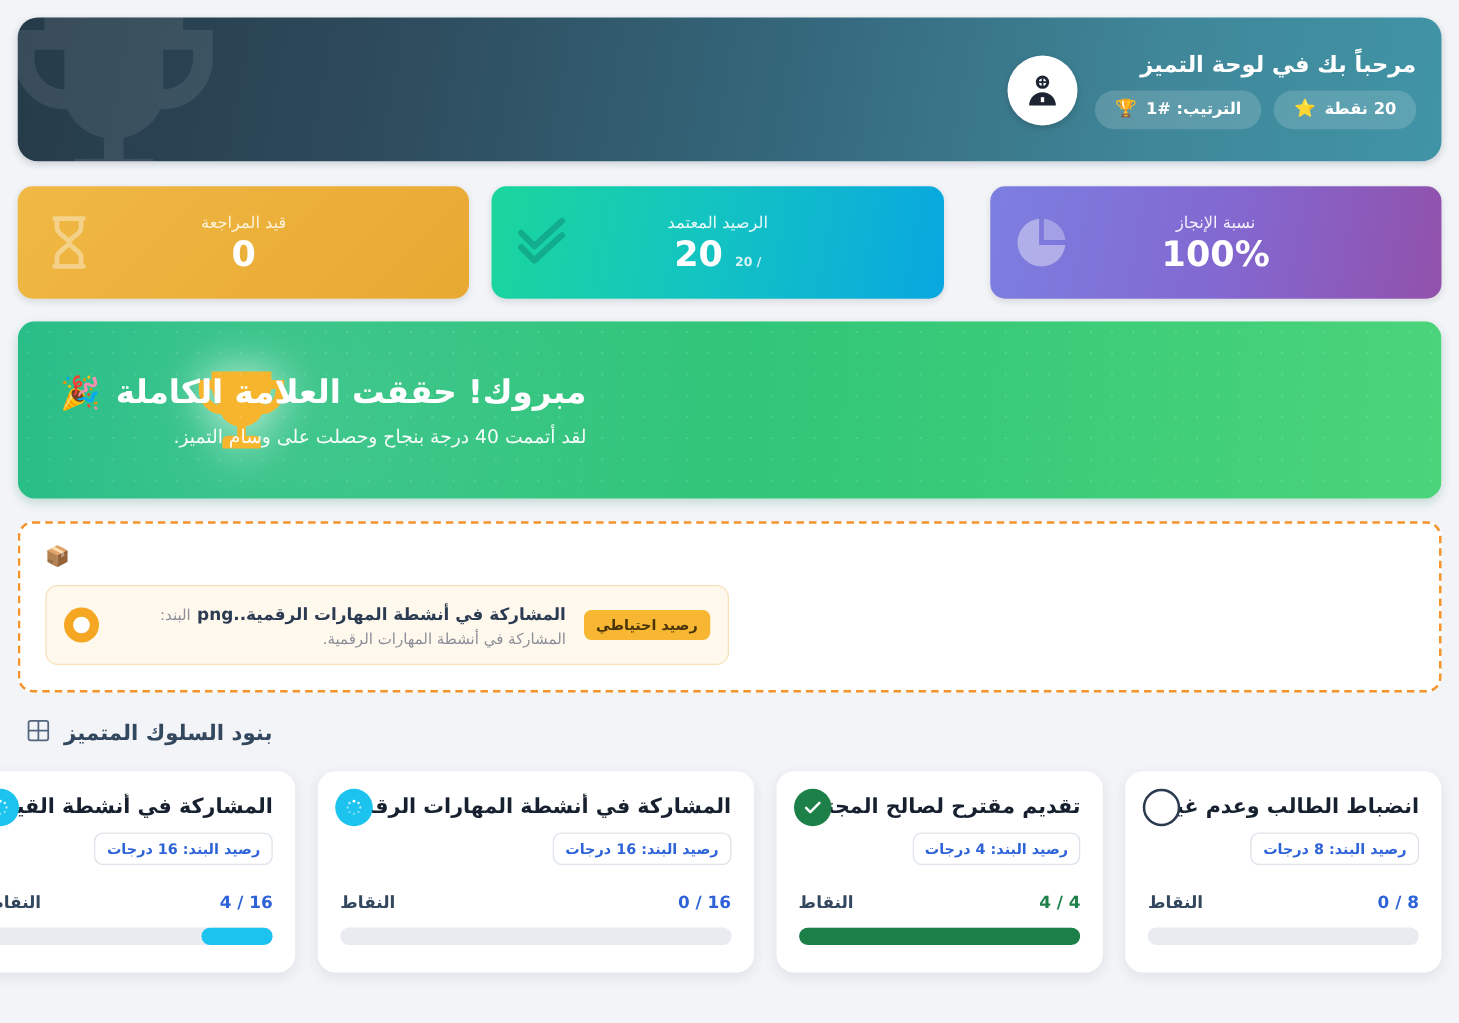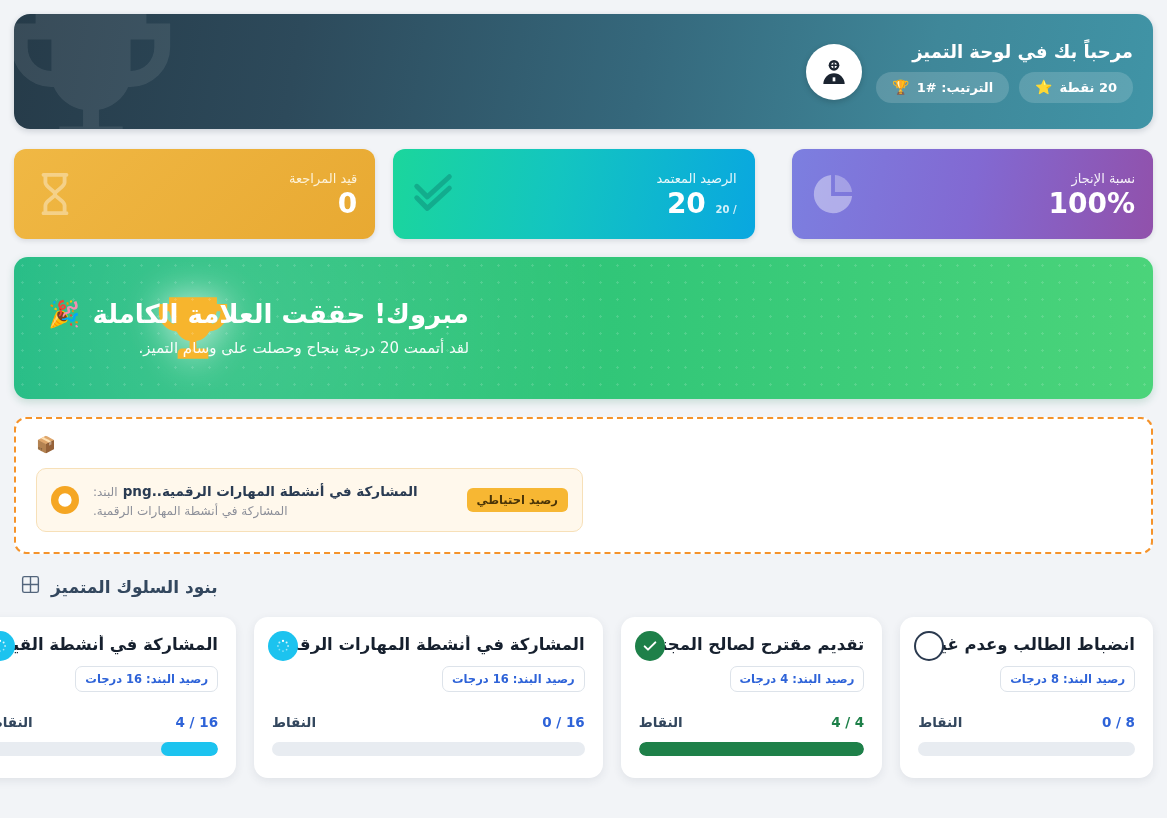--- a/index.html
+++ b/index.html
@@ -73,21 +73,21 @@
 
   
   .stats { display: flex; gap: 18px; margin-top: 20px; }
   .stat {
     flex: 1 1 0;
     height: 90px;
     border-radius: 12px;
     position: relative;
     padding: 14px 18px;
     overflow: hidden;
-    display: flex; flex-direction: column; align-items: flex-start; justify-content: center;
+    display: flex; flex-direction: column; align-items: center; justify-content: center;
     box-shadow: 0 2px 5px rgba(30,40,60,.12);
   }
   .stat.pending  { background: linear-gradient(135deg, #f0b844 0%, #e8a932 100%); }
   .stat.approved { background: linear-gradient(100deg, #1bd69c 0%, #13c5c0 45%, #09a7e0 100%); }
   .stat.percent  { background: linear-gradient(100deg, #7c7fe0 0%, #8269d2 50%, #9151ab 100%); margin-left: 19px; }
   .stat-label { color: rgba(255,255,255,.9); font-size: 13px; margin-bottom: 4px; }
   .stat.pending .stat-label { color: #fdf2d8; }
   .stat-value { color: #ffffff; font-size: 28px; font-weight: bold; line-height: 1; }
   .stat-value .frac { font-size: 10px; font-weight: bold; color: rgba(255,255,255,.82); }
   .stat-icon {
@@ -160,21 +160,21 @@
     width: 547px;
     margin-right: auto;
   }
   .item-ico {
     width: 28px; height: 28px; border-radius: 50%;
     background: #f5a623;
     display: flex; align-items: center; justify-content: center;
     flex: 0 0 auto;
   }
   .item-ico svg { width: 16px; height: 16px; fill: #ffffff; }
-  .item-texts { flex: 1 1 auto; text-align: left; }
+  .item-texts { flex: 1 1 auto; text-align: right; }
   .item-title { color: #2a3b52; font-size: 13.5px; font-weight: bold; margin-bottom: 3px; }
   .item-desc { color: #8c8f99; font-size: 12px; }
   .badge-reserve {
     background: #f7b733; color: #4a3407;
     font-size: 11.5px; font-weight: bold;
     border-radius: 6px; padding: 5px 10px;
     white-space: nowrap;
     flex: 0 0 auto;
   }
 
@@ -331,21 +331,21 @@
     <div class="celebrate-trophy">
       <svg viewBox="0 0 24 24">
           <path d="M5 3h14v2h3v2.5a5.5 5.5 0 0 1-5.2 5.5A5.3 5.3 0 0 1 13 15.8V18h2.2a1.3 1.3 0 0 1 1.3 1.3V21h-9v-1.7A1.3 1.3 0 0 1 8.8 18H11v-2.2a5.3 5.3 0 0 1-3.8-2.8A5.5 5.5 0 0 1 2 7.5V5h3V3zm0 4.1H4v.4a3.5 3.5 0 0 0 2.6 3.4A13 13 0 0 1 5 7.1zm14 0a13 13 0 0 1-1.6 3.8A3.5 3.5 0 0 0 20 7.5v-.4h-1z"></path>
         </svg>
     </div>
     <div class="celebrate-text">
       <div class="celebrate-title">
         <span>🎉</span>
         <span>مبروك! حققت العلامة الكاملة</span>
       </div>
-      <div class="celebrate-sub">لقد أتممت 20 درجة بنجاح وحصلت على وسام التميز.</div>
+      <div class="celebrate-sub">لقد أتممت 40 درجة بنجاح وحصلت على وسام التميز.</div>
     </div>
   </div>
 
   <div class="reserve">
     <div class="reserve-head">
       <span>📦</span>
     </div>
     <div class="reserve-item">
       <span class="item-ico">
         <svg viewBox="0 0 24 24">

